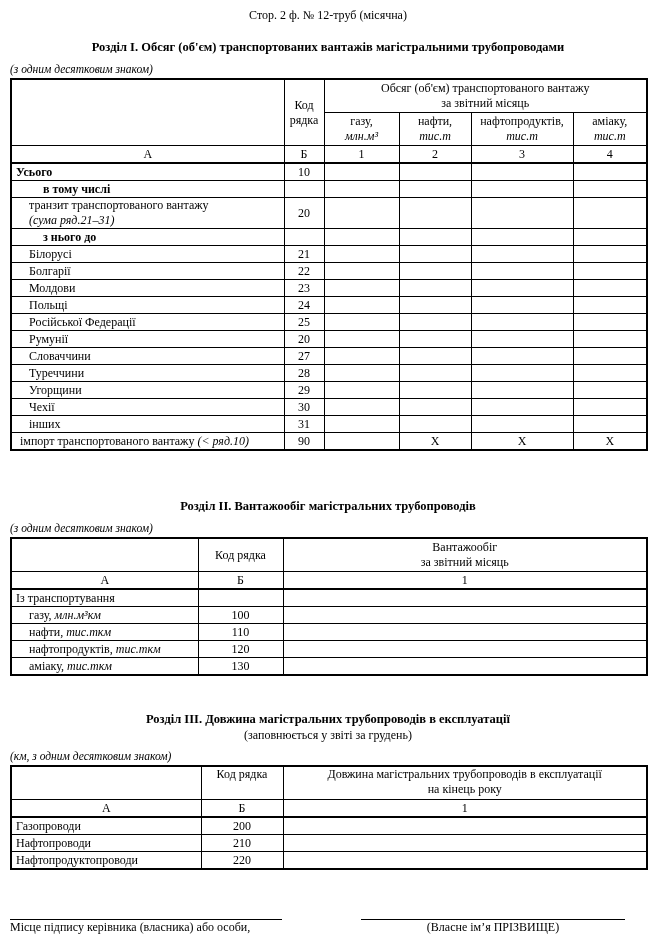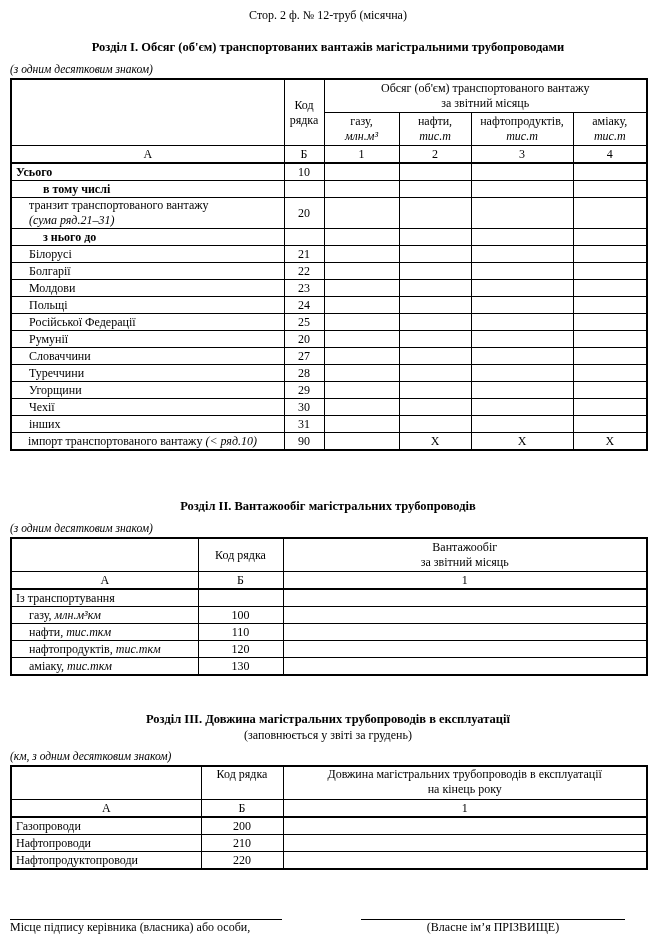--- a/index.html
+++ b/index.html
@@ -200,21 +200,21 @@
     </tr>
     <tr>
       <td class="i1">інших</td>
       <td class="code">31</td>
       <td class="val"></td>
           <td class="val"></td>
           <td class="val"></td>
           <td class="val"></td>
     </tr>
     <tr>
-      <td style="padding-left:16px;">
+      <td style="padding-left:8px;">
         <span>імпорт транспортованого вантажу</span>
         <span class="it">(&lt; ряд.10)</span>
       </td>
       <td class="code">90</td>
       <td class="val"></td>
       <td class="val">Х</td>
       <td class="val">Х</td>
       <td class="val">Х</td>
     </tr>
   </tbody>

